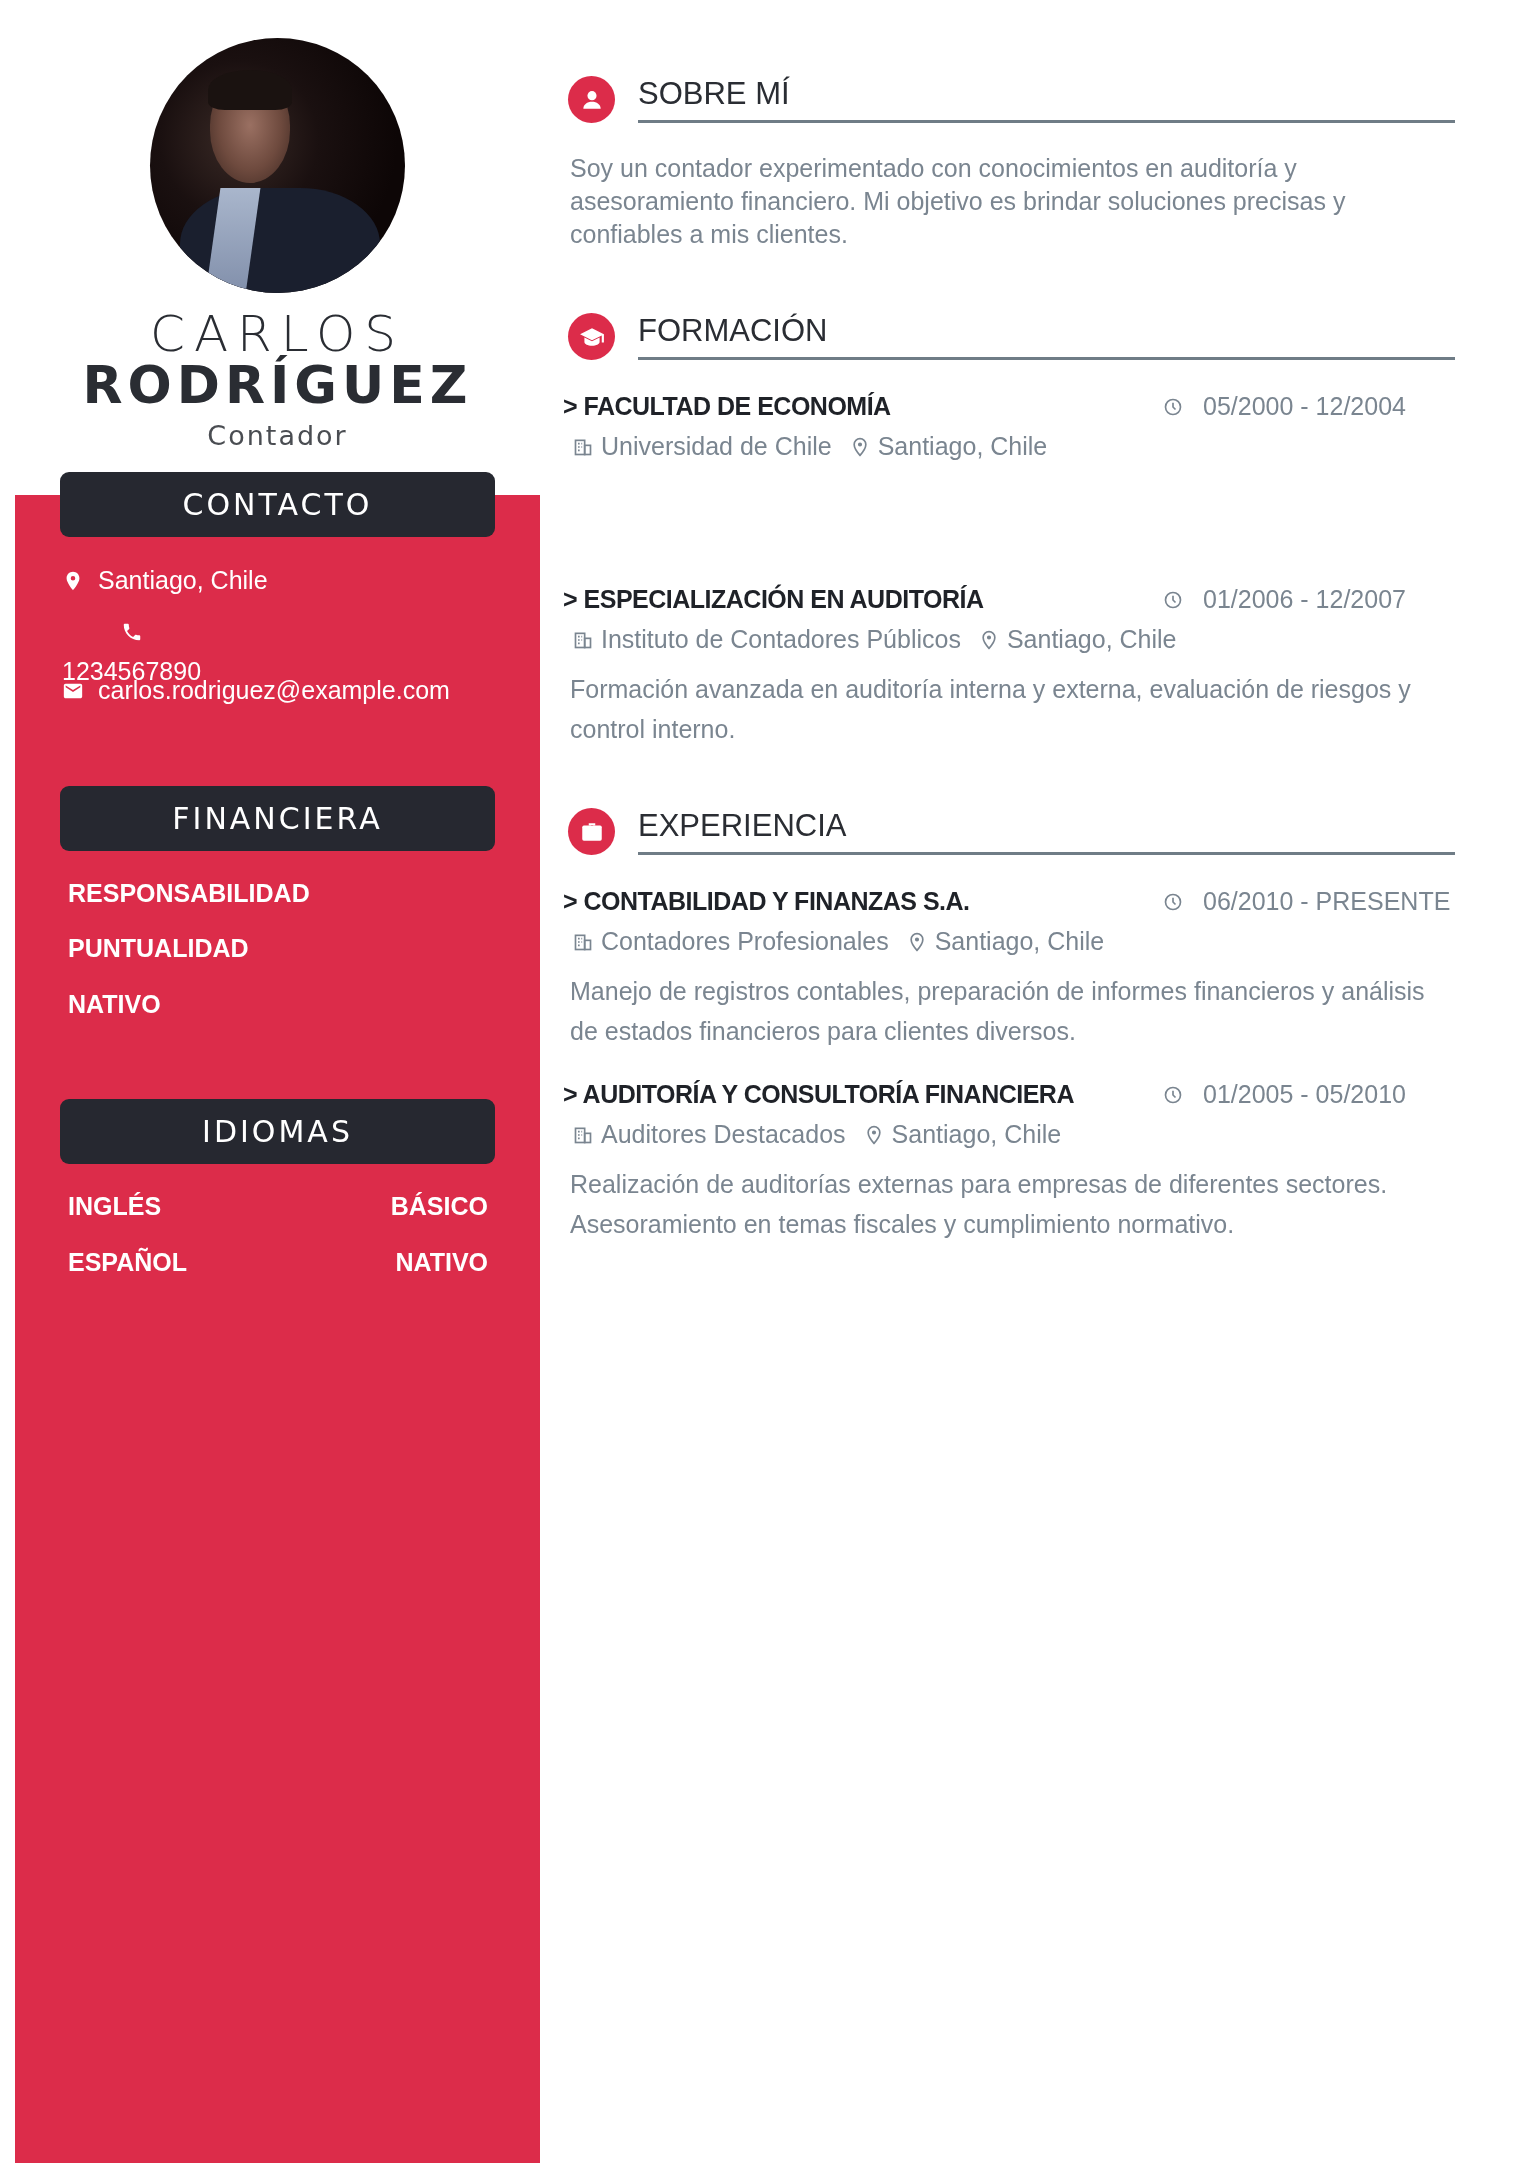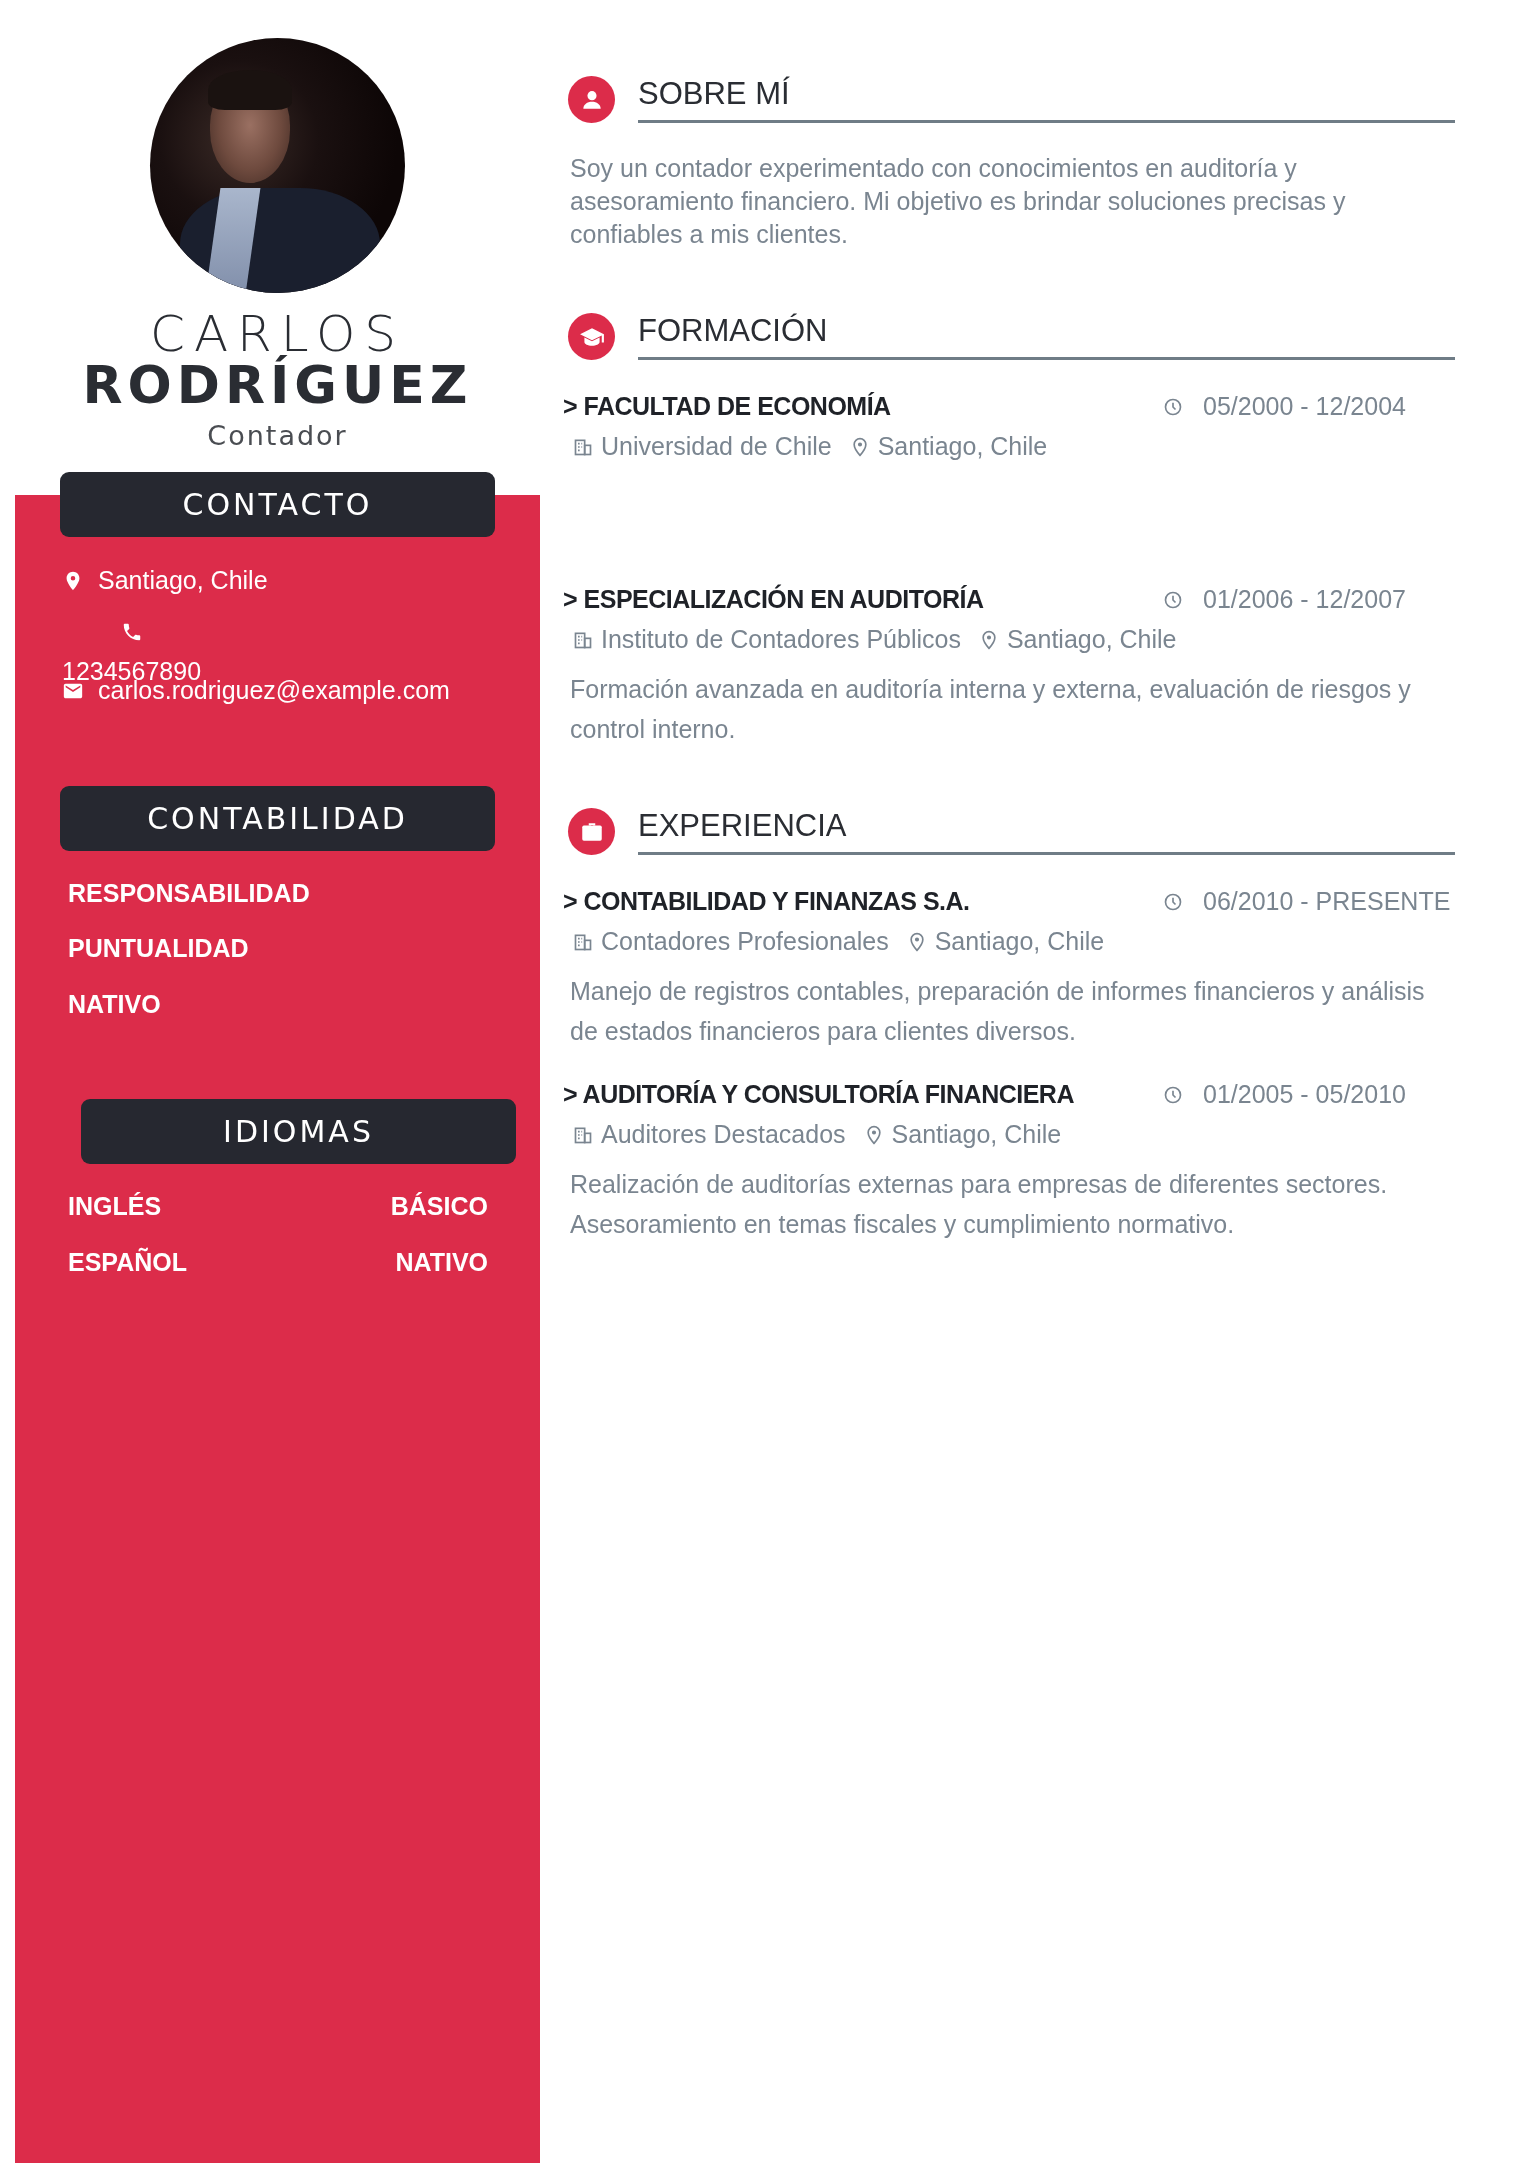--- a/index.html
+++ b/index.html
@@ -138,26 +138,26 @@
     </svg>
   <span>1234567890</span>
 </div>
 <div class="contact-item" style="top:676px;">
   <svg viewBox="0 0 24 24">
       <path d="M20 4H4c-1.1 0-2 .9-2 2v12c0 1.1.9 2 2 2h16c1.1 0 2-.9 2-2V6c0-1.1-.9-2-2-2zm0 4l-8 5-8-5V6l8 5 8-5v2z"></path>
     </svg>
   <span>carlos.rodriguez@example.com</span>
 </div>
 
-<div class="side-header" style="top:786px;">CONTABILIDAD</div>
+<div class="side-header" style="top:786px;">FINANCIERA</div>
 <div class="skill" style="top:879px;">RESPONSABILIDAD</div>
 <div class="skill" style="top:934px;">PUNTUALIDAD</div>
 <div class="skill" style="top:990px;">NATIVO</div>
 
-<div class="side-header" style="top:1099px;margin-left:21px;">IDIOMAS</div>
+<div class="side-header" style="top:1099px;">IDIOMAS</div>
 <div class="lang-row" style="top:1192px;">
   <span>INGLÉS</span>
   <span>BÁSICO</span>
 </div>
 <div class="lang-row" style="top:1248px;">
   <span>ESPAÑOL</span>
   <span>NATIVO</span>
 </div>
 
 <div class="section-head" style="top:68px;">

